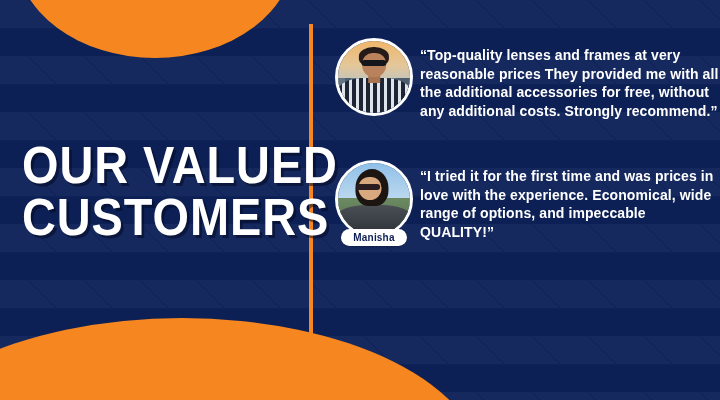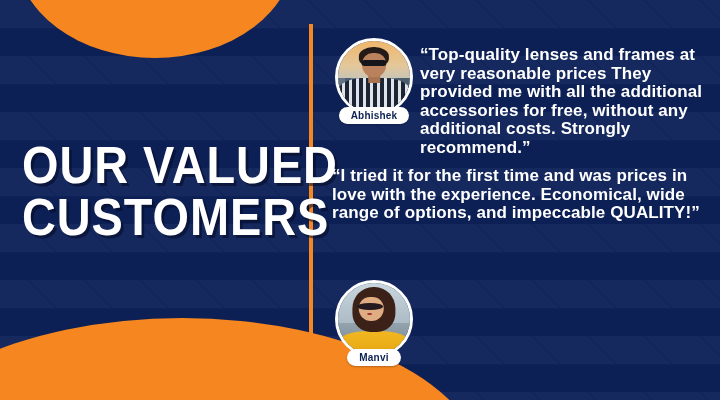--- a/index.html
+++ b/index.html
@@ -261,21 +261,21 @@
     letter-spacing: .2px;
     padding: 3px 12px;
     border-radius: 999px;
     white-space: nowrap;
     box-shadow: 0 1px 2px rgba(0,0,0,.25);
   }
 
   .quote {
     flex: 1;
     color: #ffffff;
-    font-size: 17px;
+    font-size: 14px;
     font-weight: 700;
     line-height: 18.5px;
     letter-spacing: .1px;
     padding-top: 8px;
     padding-left: 2px;
   }
   .t2 .quote { padding-top: 7px; }
   .t3 .quote { padding-top: 13px; }
 </style>
 </head>
@@ -304,40 +304,38 @@
           <div class="scene">
             <div class="sky"></div>
             <div class="city"></div>
             <div class="shirt"></div>
             <div class="neck"></div>
             <div class="hair"></div>
             <div class="face"></div>
             <div class="glasses"></div>
           </div>
         </div>
-        <div class="name-badge">Abhishek</div>
       </div>
       <div class="quote">“Top-quality lenses and frames at very reasonable prices They provided me with all the additional accessories for free, without any additional costs. Strongly recommend.”</div>
     </div>
 
     <div class="testimonial t2">
-      <div class="quote">“I tried it for the first time and was prices in love with the experience. Economical, wide range of options, and impeccable QUALITY!”</div>
-    </div>
-
-    <div class="testimonial t3">
       <div class="person">
-        <div class="avatar av3">
+        <div class="avatar av2">
           <div class="scene">
             <div class="sky"></div>
-            <div class="sea"></div>
-            <div class="top"></div>
+            <div class="hills"></div>
+            <div class="jacket"></div>
             <div class="hair"></div>
             <div class="face"></div>
             <div class="glasses"></div>
-            <div class="lips"></div>
           </div>
         </div>
-        <div class="name-badge">Manvi</div>
+        <div class="name-badge">Manisha</div>
       </div>
+      <div class="quote">“I tried it for the first time and was prices in love with the experience. Economical, wide range of options, and impeccable QUALITY!”</div>
+    </div>
+
+    <div class="testimonial t3">
     </div>
 
   </div>
 </div>
 
 </body></html>

